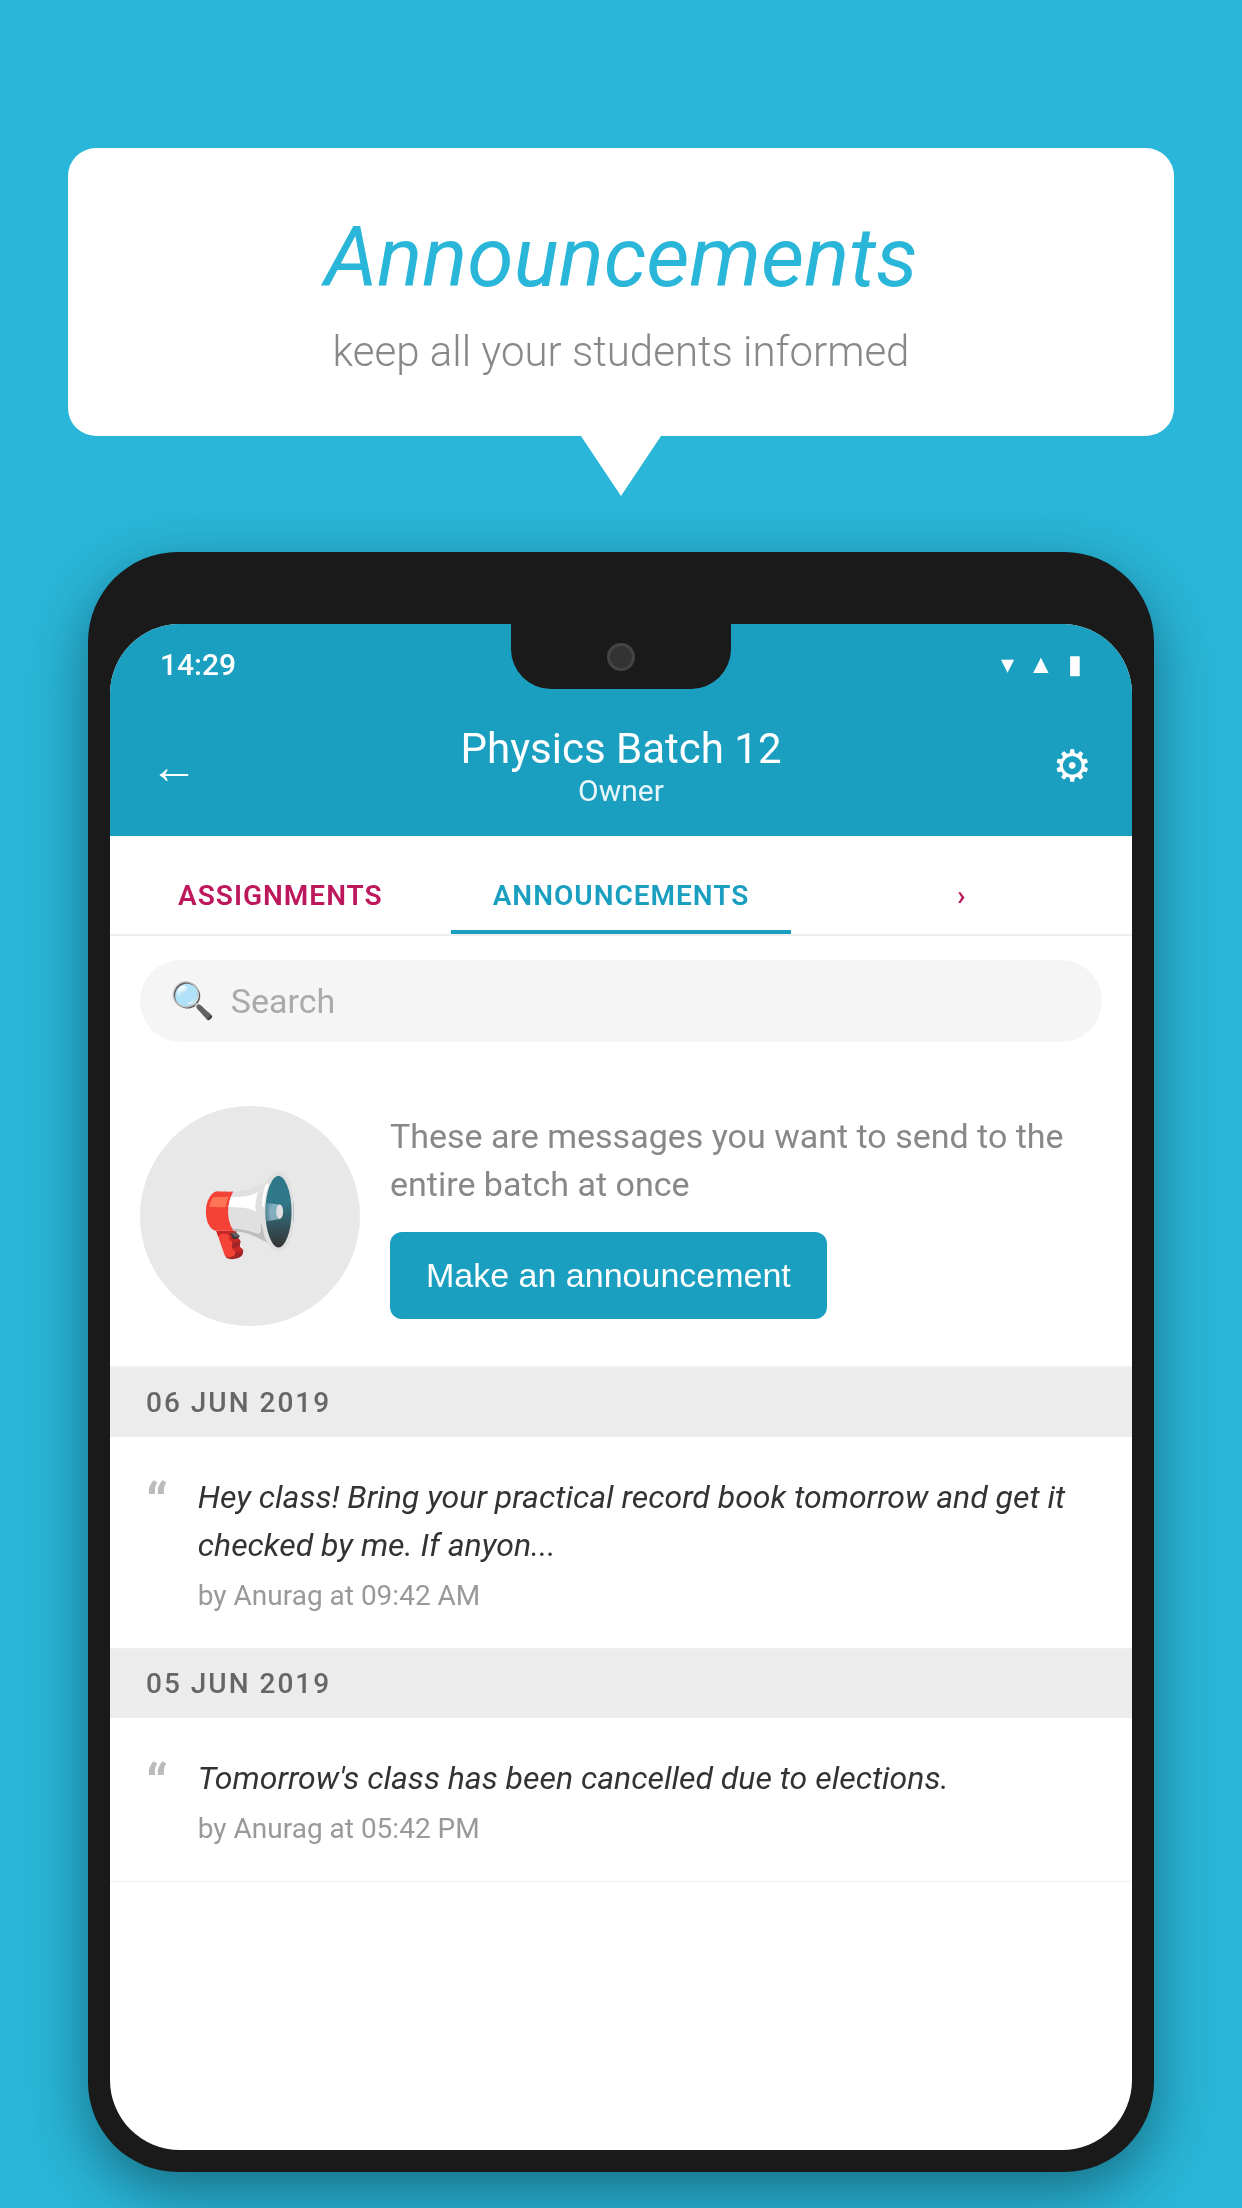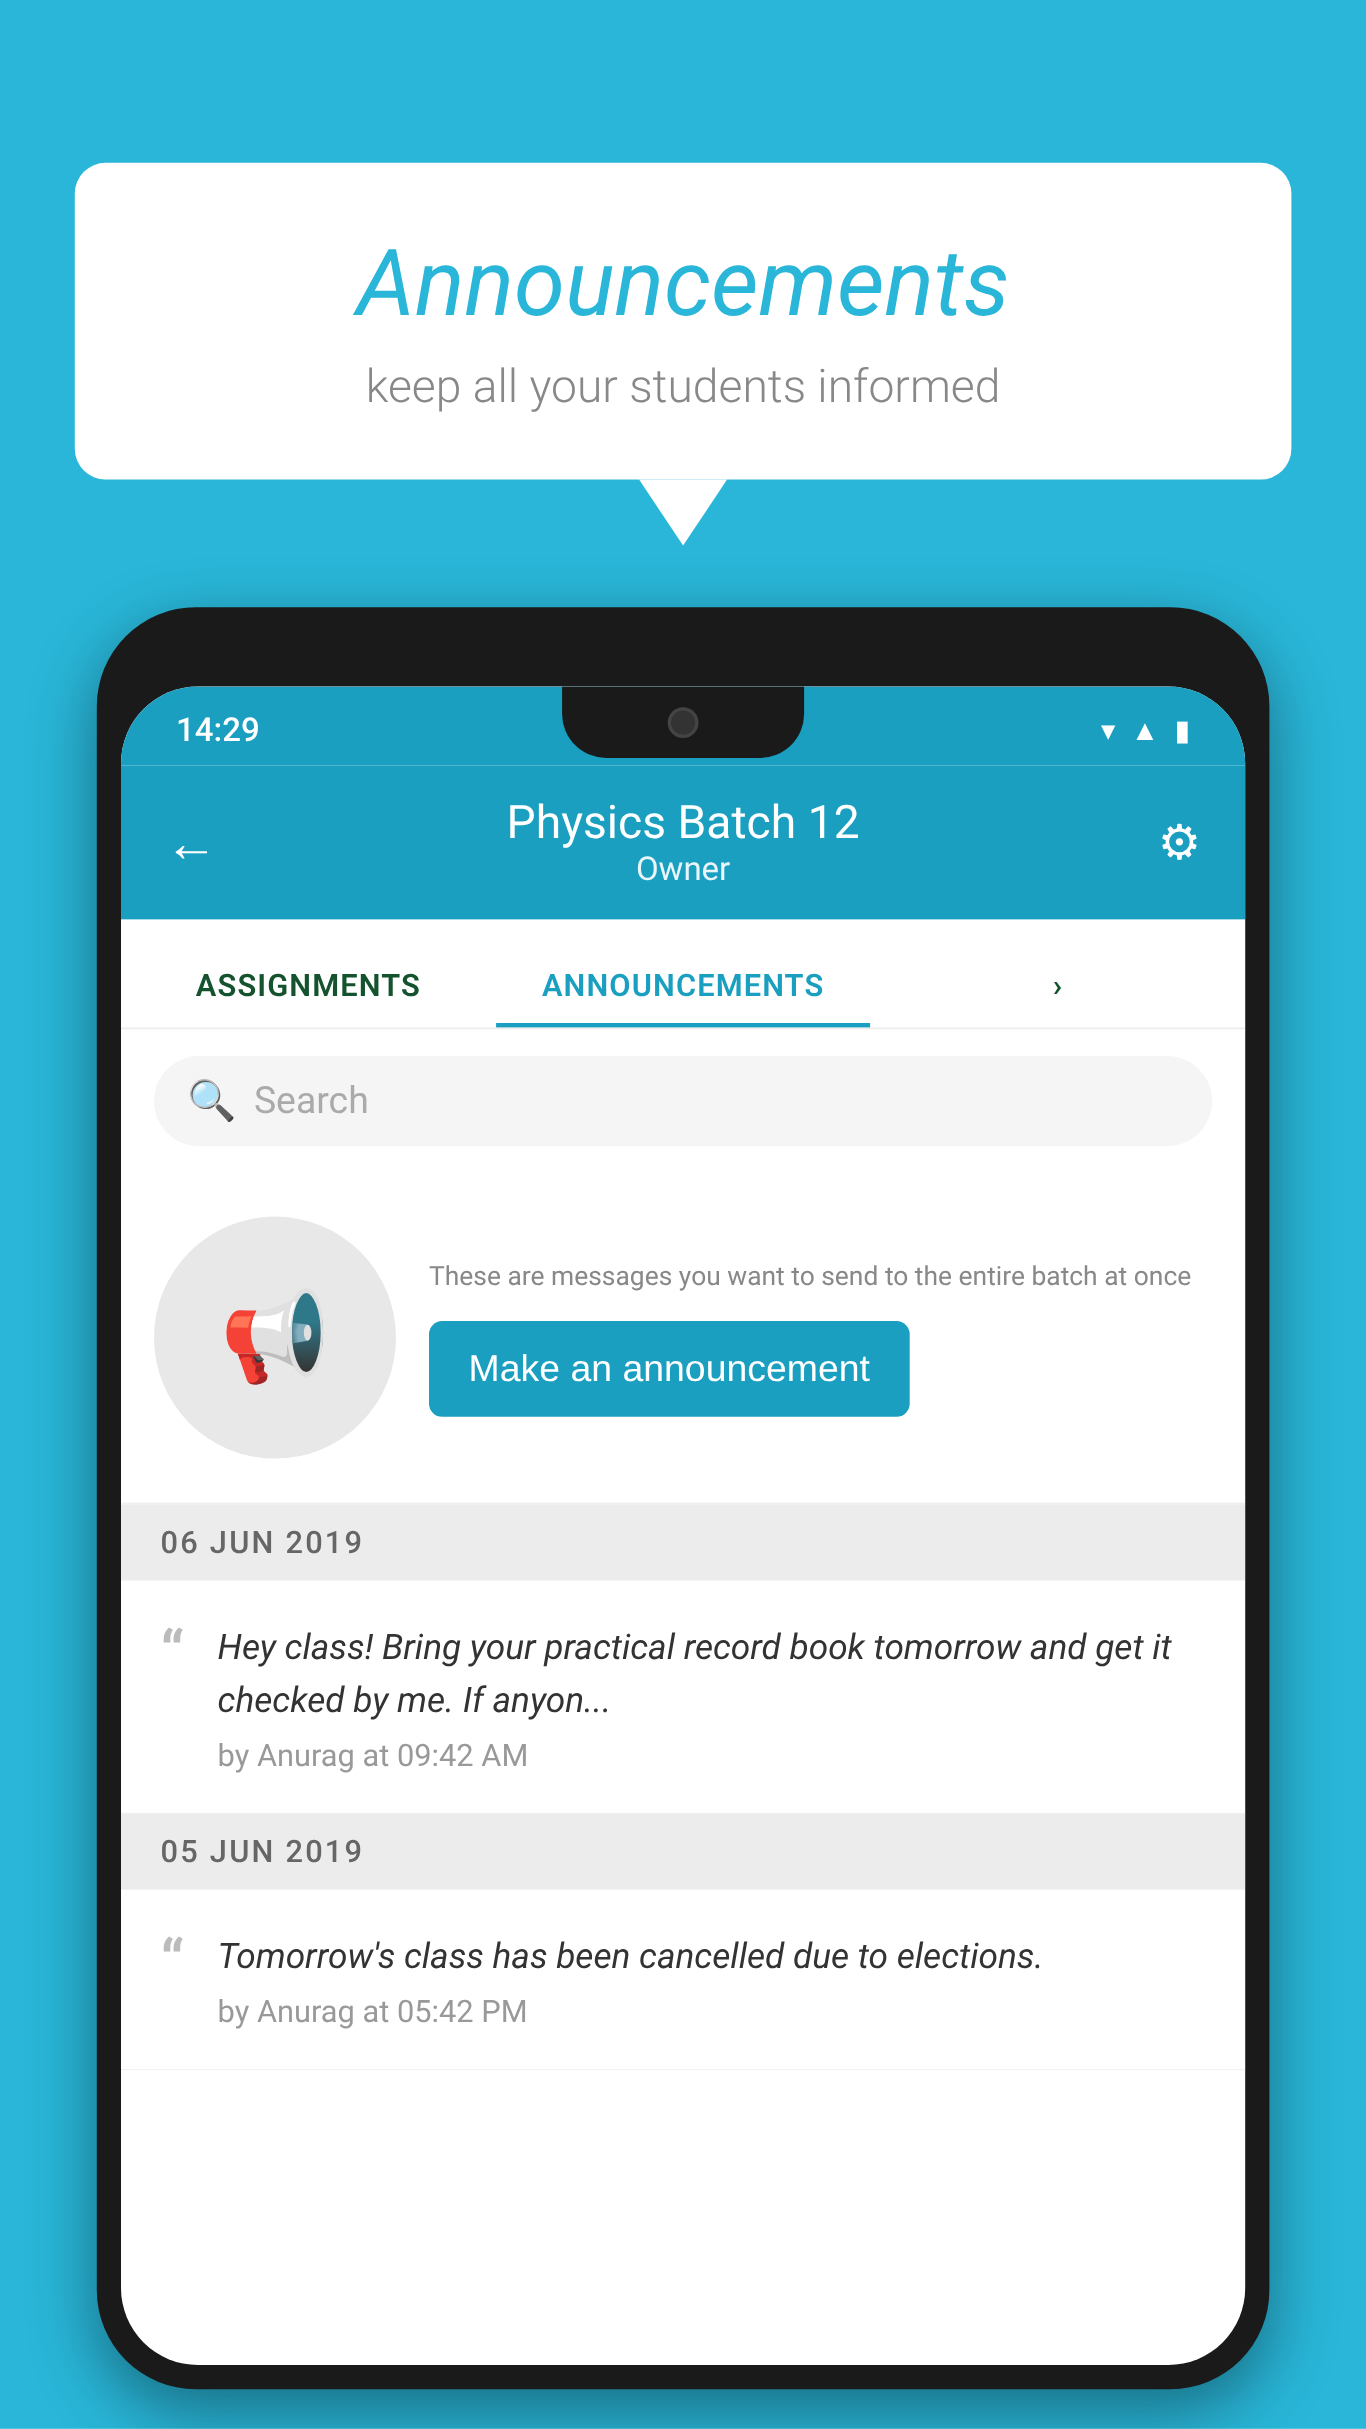--- a/index.html
+++ b/index.html
@@ -188,21 +188,21 @@
       align-items: flex-end;
       border-bottom: 2px solid #eee;
     }
 
     .tab {
       flex: 1;
       text-align: center;
       padding-bottom: 22px;
       font-size: 28px;
       font-weight: 600;
-      color: #14532d;
+      color: #be185d;
       letter-spacing: 1px;
       position: relative;
       cursor: pointer;
     }
 
     .tab.active {
       color: #1a9fc0;
     }
 
     .tab.active::after {
@@ -269,21 +269,21 @@
 
     .promo-content {
       flex: 1;
       display: flex;
       flex-direction: column;
       gap: 24px;
     }
 
     .promo-text {
       color: #888;
-      font-size: 24px;
+      font-size: 34px;
       line-height: 1.4;
     }
 
     .make-announcement-btn {
       background: #1a9fc0;
       color: white;
       border: none;
       border-radius: 12px;
       padding: 24px 36px;
       font-size: 34px;

